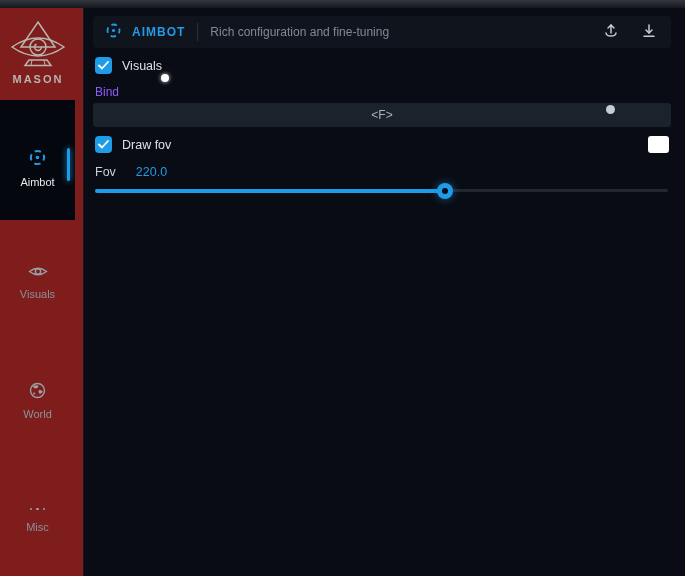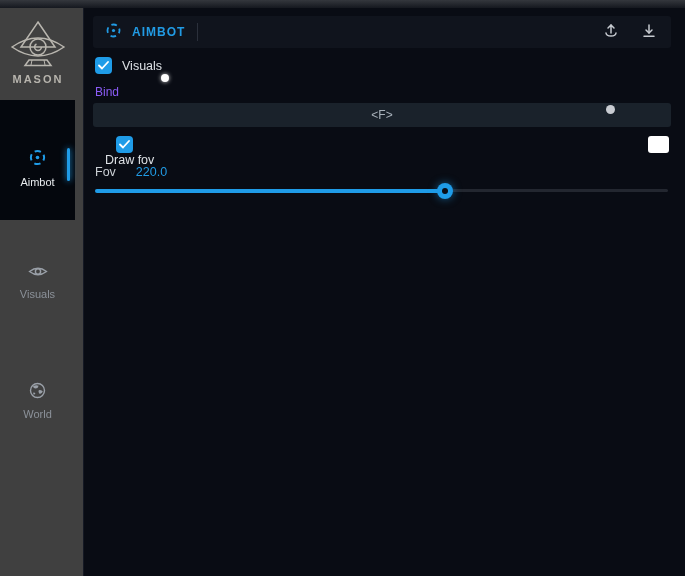--- a/index.html
+++ b/index.html
@@ -6,21 +6,21 @@
   html,body { width:685px; height:576px; background:#000; }
   body { font-family:"Liberation Sans","DejaVu Sans",sans-serif; }
   .app { position:relative; width:685px; height:576px; background:#090c14; overflow:hidden; }
 
   
   .top-strip { position:absolute; left:0; top:0; width:100%; height:8px;
     background:linear-gradient(#34373d,#15181f); }
 
   
   .sidebar { position:absolute; left:0; top:8px; width:84px; height:568px;
-    background:#404040; border-right:1px solid #151924; }
+    background:#7f1d1d; border-right:1px solid #151924; }
   .logo { position:absolute; top:12px; left:0; width:76px; text-align:center; }
   .logo svg { display:block; margin:0 auto; }
   .logo-text { margin-top:3px; font-size:11px; font-weight:bold; letter-spacing:2px;
     color:#b7b4ad; }
 
   .tab-active-bg { position:absolute; left:0; top:92px; width:75px; height:120px;
     background:#04070d; }
   .tab-indicator { position:absolute; left:67px; top:48px; width:2.5px; height:33px;
     background:#1f9ce8; border-radius:2px; box-shadow:0 0 6px #1f9ce8; }
 
@@ -44,21 +44,21 @@
   .hdr-divider { width:1px; height:18px; background:#2b303b; margin:0 12px; }
   .hdr-subtitle { font-size:12px; color:#838994; }
   .hdr-spacer { flex:1; }
   .hdr-btn { background:none; border:none; padding:0; cursor:pointer; display:flex;
     align-items:center; justify-content:center; width:20px; height:20px; }
   .hdr-btn + .hdr-btn { margin-left:18px; }
 
   
   .row-check { position:absolute; display:flex; align-items:center; }
   .row-enabled { left:95px; top:57px; }
-  .row-drawfov { left:95px; top:136px;flex-direction:column; }
+  .row-drawfov { left:95px; top:136px; }
   .checkbox { width:17px; height:17px; border-radius:4px; background:#1f9ce8;
     display:flex; align-items:center; justify-content:center; cursor:pointer; }
   .checkbox svg { display:none; }
   .checkbox.checked svg { display:block; }
   .chk-label { margin-left:10px; font-size:12.5px; color:#dde1e5; }
 
   .bind-label { position:absolute; left:95px; top:85px; font-size:12px; color:#8b5cf6; }
   .bind-input { position:absolute; left:93px; top:103px; width:578px; height:24px;
     background:#1a222b; border-radius:3px; text-align:center; line-height:24px;
     font-size:12px; color:#a7b0b9; cursor:pointer; }
@@ -138,31 +138,40 @@
         <svg width="17" height="17" viewBox="0 0 17 17" fill="none">
           <circle cx="8.5" cy="8.5" r="7" stroke="#9aa0a8" stroke-width="1.4"></circle>
           <path d="M4 4.2 Q7 2.6 9.6 3.8 Q9.2 6.4 6.6 6.6 Q4.4 6.4 4 4.2 Z" fill="#9aa0a8"></path>
           <path d="M9.8 8.2 Q12.6 7.6 13.8 9.6 Q12.4 12.4 10.2 11.4 Q9 9.8 9.8 8.2 Z" fill="#9aa0a8"></path>
           <path d="M4.4 10.4 Q6 10.2 6.4 11.8 Q5.4 13.2 4.2 12.2 Z" fill="#9aa0a8"></path>
         </svg>
       </span>
       <span class="nv-label">World</span>
     </div>
 
+    <div class="nav-item nav-misc">
+      <span class="dots">
+          <i></i>
+          <i></i>
+          <i></i>
+        </span>
+      <span class="nv-label">Misc</span>
+    </div>
   </aside>
 
   <div class="header-bar">
     <span>
       <svg width="17" height="17" viewBox="0 0 17 17" fill="none">
         <circle cx="8.5" cy="8.5" r="6" stroke="#219be4" stroke-width="1.8" stroke-dasharray="5.7 3.7" stroke-dashoffset="2.85"></circle>
         <circle cx="8.5" cy="8.5" r="1.6" fill="#219be4"></circle>
       </svg>
     </span>
     <span class="hdr-title">AIMBOT</span>
     <span class="hdr-divider"></span>
+    <span class="hdr-subtitle">Rich configuration and fine-tuning</span>
     <span class="hdr-spacer"></span>
     <button class="hdr-btn">
       <span>
         <svg width="16" height="16" viewBox="0 0 16 16" fill="none" stroke="#c6cad0" stroke-width="1.5" stroke-linecap="round" stroke-linejoin="round">
           <path d="M8 10 L8 2"></path>
           <path d="M5 5 L8 2 L11 5"></path>
           <path d="M3 10 C3.4 14 12.6 14 13 10"></path>
         </svg>
       </span>
     </button>

